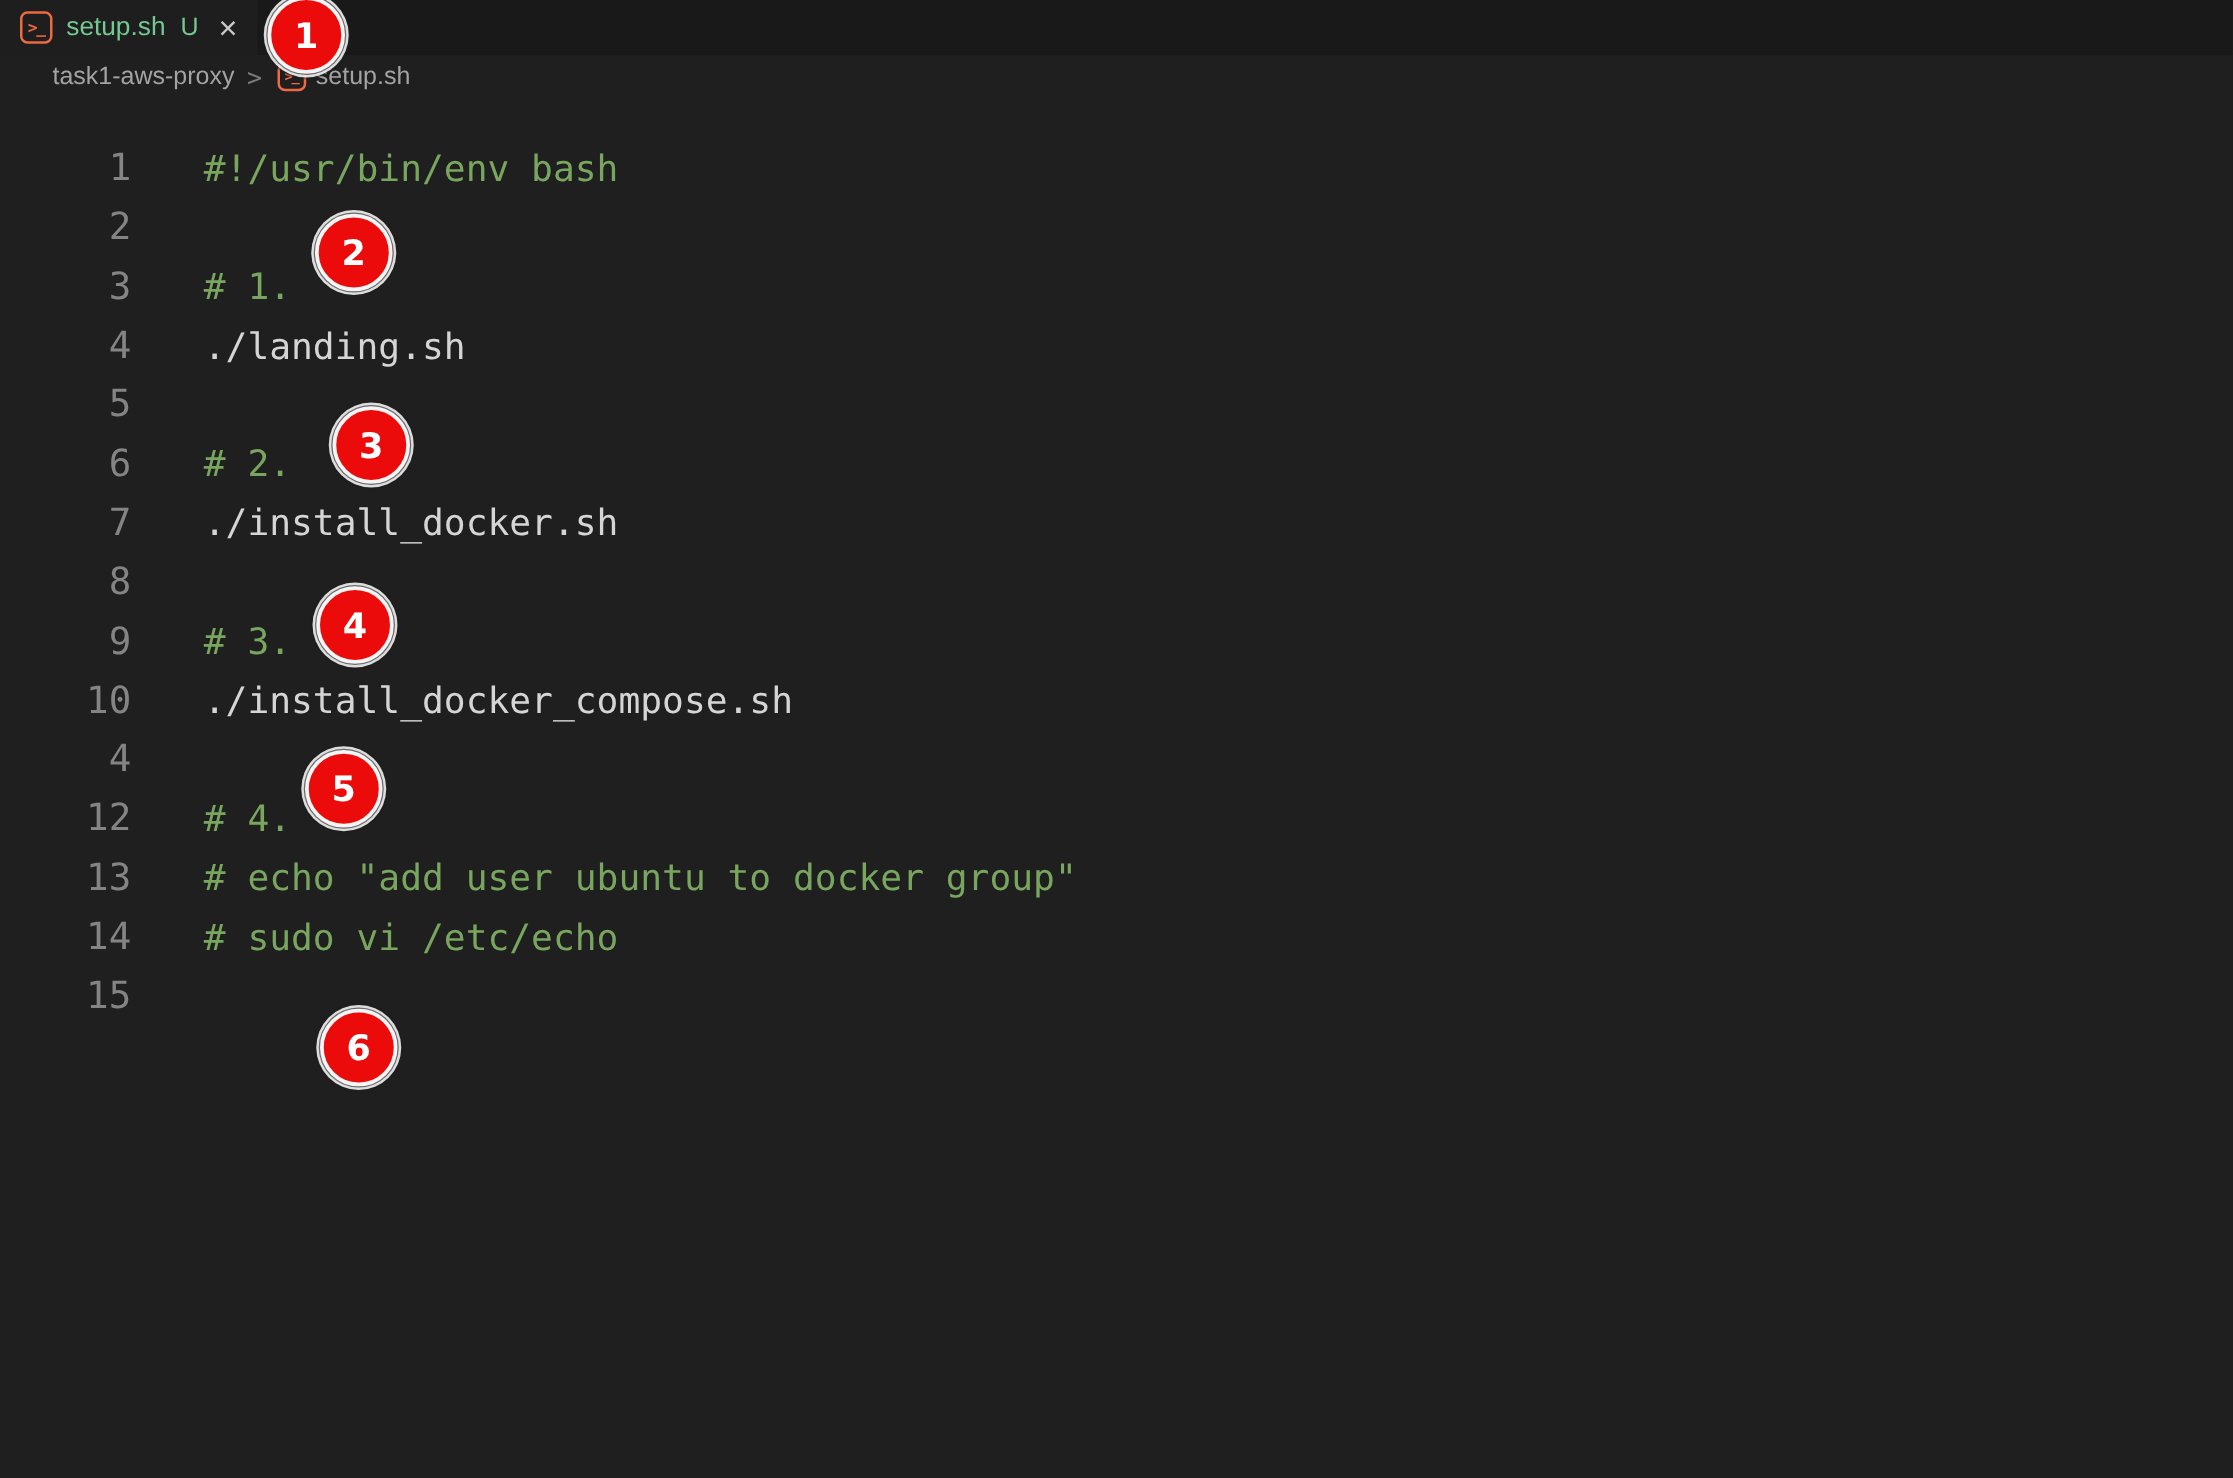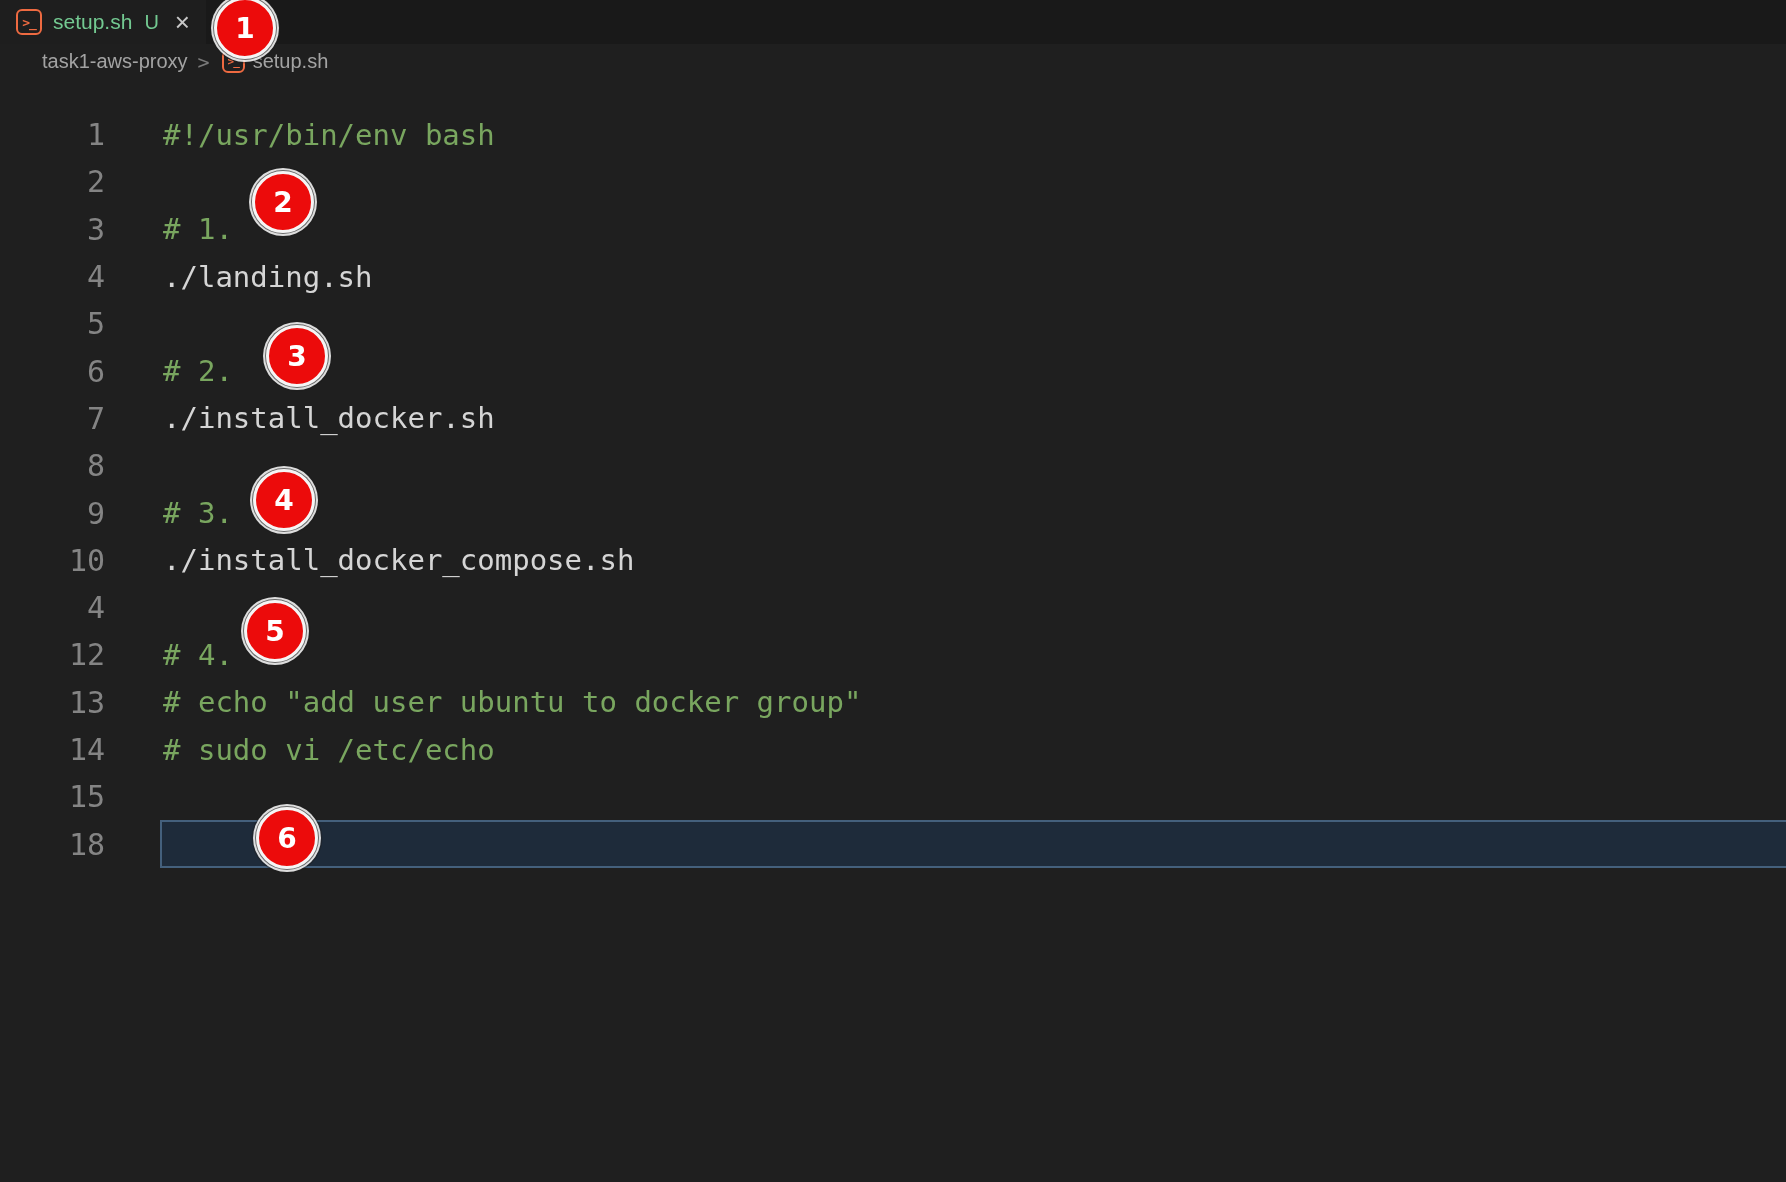--- a/index.html
+++ b/index.html
@@ -198,25 +198,20 @@
       <span class="text tok-comment"># echo "add user ubuntu to docker group"</span>
     </div>
     <div class="line">
       <span class="num">14</span>
       <span class="text tok-comment"># sudo vi /etc/echo</span>
     </div>
     <div class="line">
       <span class="num">15</span>
       <span class="text tok-plain"></span>
     </div>
-    <div class="line">
-      <div class="cur-bg"></div>
-      <span class="num">18</span>
-      <span class="text tok-plain"></span>
-    </div>
   </div>
 
 <div id="marks-layer">
     <div class="mark" style="left: 214px; top: -3px;">1</div>
     <div class="mark" style="left: 252px; top: 171px;">2</div>
     <div class="mark" style="left: 266px; top: 325px;">3</div>
     <div class="mark" style="left: 253px; top: 469px;">4</div>
     <div class="mark" style="left: 244px; top: 600px;">5</div>
     <div class="mark" style="left: 256px; top: 807px;">6</div>
   </div>

